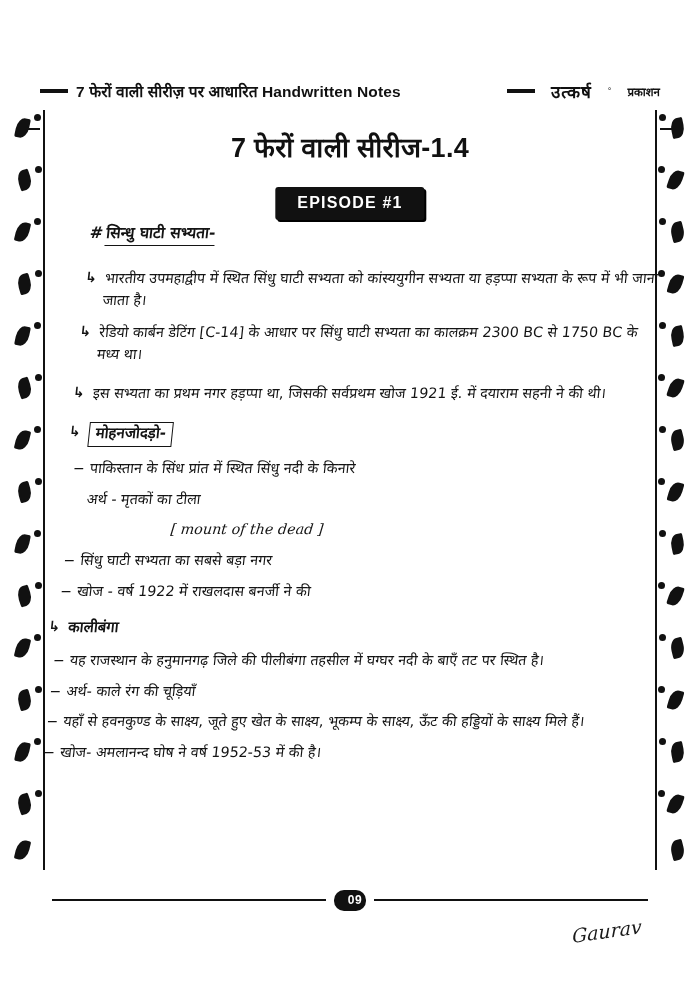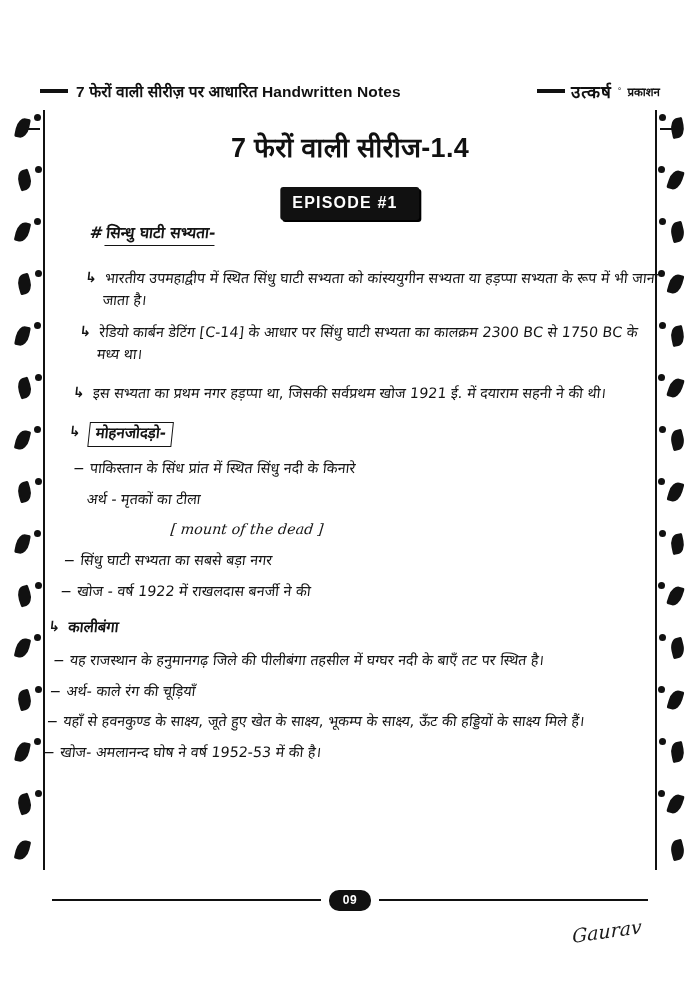--- a/index.html
+++ b/index.html
@@ -47,21 +47,21 @@
   }
   .header-title {
     font-size: 15.5px;
     font-weight: bold;
     letter-spacing: 0.1px;
     white-space: nowrap;
   }
   .header-right {
     display: flex;
     align-items: center;
-    gap: 6px;
+    gap: 16px;
     flex: 0 0 auto;
   }
   .brand {
     font-size: 17px;
     font-weight: bold;
     letter-spacing: 1px;
     white-space: nowrap;
   }
   .brand-sub {
     font-size: 11.5px;
@@ -87,21 +87,21 @@
   .episode-badge {
     position: absolute;
     top: 187px;
     left: 50%;
     transform: translateX(-50%);
     background: #111111;
     color: #ffffff;
     font-size: 16px;
     font-weight: bold;
     letter-spacing: 1.2px;
-    padding: 7px 22px 8px 12px;
+    padding: 7px 22px 8px 22px;
     border-radius: 3px;
     box-shadow: 2px 2px 0 #000;
   }
 
   
   .side-border {
     position: absolute;
     top: 110px;
     width: 34px;
     height: 760px;
@@ -230,21 +230,21 @@
     height: 2px;
     background: #111;
   }
   .page-num {
     flex: 0 0 auto;
     background: #111;
     color: #fff;
     font-size: 12px;
     font-weight: bold;
     border-radius: 10px;
-    padding: 3px 14px 4px 14px;
+    padding: 3px 4px 4px 14px;
     letter-spacing: 0.5px;
   }
   .signature {
     position: absolute;
     right: 58px;
     bottom: 48px;
     font-family: "DejaVu Serif", serif;
     font-style: italic;
     font-size: 19px;
     color: #1a1a1a;

